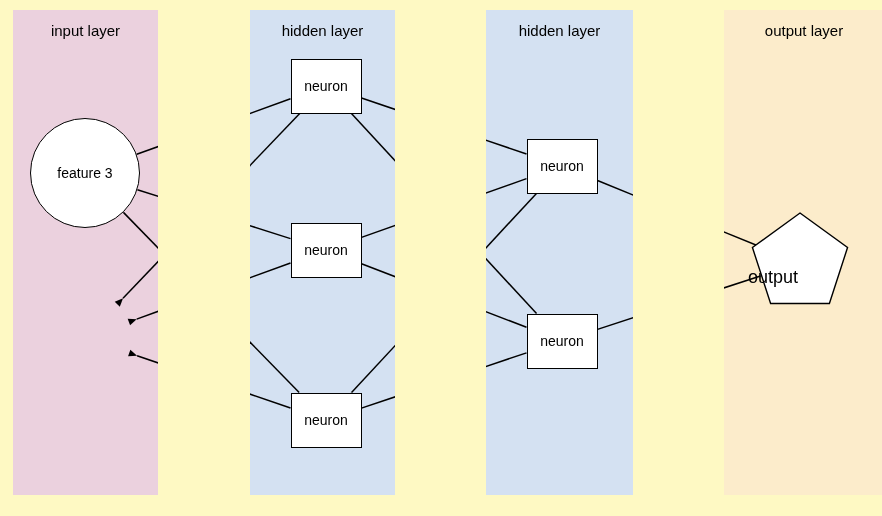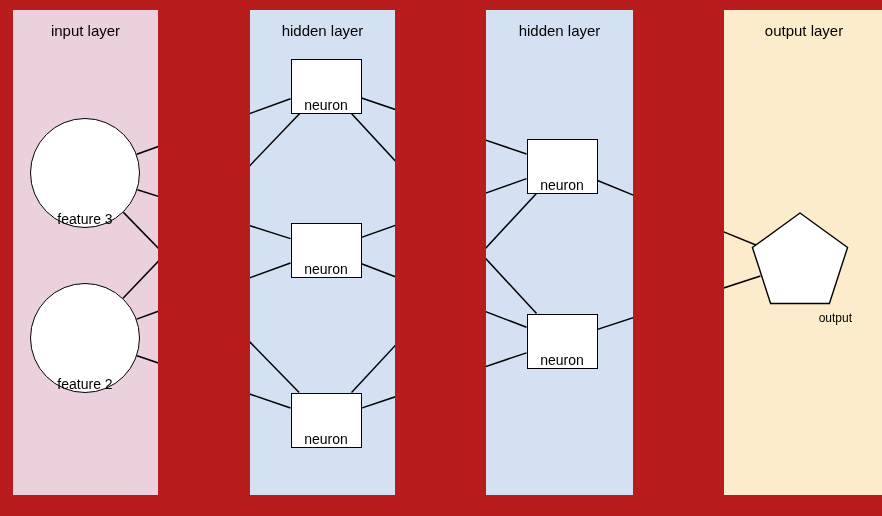--- a/index.html
+++ b/index.html
@@ -1,33 +1,33 @@
 <!DOCTYPE html>
 <html><head>
 <meta charset="utf-8">
 <style>
   html,body{margin:0;padding:0;background:#000;}
   body{font-family:"Liberation Sans",sans-serif;}
   #stage{position:relative;width:882px;height:516px;background:#000;overflow:hidden;}
   .panel{position:absolute;overflow:hidden;}
   .panel-title{position:absolute;left:0;right:0;text-align:center;font-size:15px;color:#000;}
   svg.edges{position:absolute;left:0;top:0;overflow:visible;}
-  .node{position:absolute;display:flex;align-items:flex-end;justify-content:center;
+  .node{position:absolute;display:flex;align-items:center;justify-content:center;
         font-size:14px;color:#000;background:#fff;border:1.4px solid #000;box-sizing:border-box;}
   .node.circle{border-radius:50%;}
   .node.box{border-radius:0;}
   .penta-wrap{position:absolute;}
-  .penta-label{position:absolute;left:0;right:0;text-align:right;font-size:12px;color:#000;margin-top:44px;}
+  .penta-label{position:absolute;left:0;right:0;text-align:left;font-size:18px;color:#000;}
   .edge{stroke:#000;stroke-width:1.5;fill:none;}
   .ahead{fill:#000;stroke:none;}
 </style>
 </head>
 <body>
 
-<div id="stage" style="width: 882px; height: 516px; background: #b91c1c;">
+<div id="stage" style="width: 882px; height: 516px; background: #fef9c3;">
     <div class="panel" style="left: 13px; top: 10px; width: 145px; height: 485px; background: rgb(235, 209, 222);">
       <div class="panel-title" style="top: 12px;">input layer</div>
       <svg class="edges" width="145" height="485">
         <g>
           <line class="edge" x1="123.73236902143267" y1="144.32482944039566" x2="277.5" y2="88.81535269709543" stroke="#000000" stroke-width="1.5"></line>
           <polygon class="ahead" points="123.73236902143267,144.32482944039566 117.12535230430228,150.43607563896757 114.74527646230693,143.8429919847046"></polygon>
         </g>
         <g>
           <line class="edge" x1="124.39089510310674" y1="179.7389996802457" x2="277.5" y2="228.6576763485477" stroke="#000000" stroke-width="1.5"></line>
           <polygon class="ahead" points="124.39089510310674,179.7389996802457 115.42792872401961,180.55461827208487 117.56124732643696,173.87760810088255"></polygon>
@@ -44,23 +44,20 @@
           <line class="edge" x1="123.66355633859405" y1="309.1352989303059" x2="277.5" y2="252.96265560165978" stroke="#000000" stroke-width="1.5"></line>
           <polygon class="ahead" points="123.66355633859405,309.1352989303059 117.07898845811825,315.27072604073646 114.67475771017729,308.6864122878527"></polygon>
         </g>
         <g>
           <line class="edge" x1="124.06854891365137" y1="345.7162697548523" x2="277.5" y2="397.92116182572613" stroke="#000000" stroke-width="1.5"></line>
           <polygon class="ahead" points="124.06854891365137,345.7162697548523 115.09189167062033,346.3640542414976 117.3497594378366,339.72812580370345"></polygon>
         </g>
       </svg>
       <div class="node circle" style="left: 17px; top: 108px; width: 110px; height: 110px;">
         <span>feature 3</span>
-      </div>
-      <div class="node circle" style="left: 17px; top: 273px; width: 110px; height: 110px;">
-        <span>feature 2</span>
       </div>
     </div>
     <div class="panel" style="left: 250px; top: 10px; width: 145px; height: 485px; background: rgb(212, 225, 242);">
       <div class="panel-title" style="top: 12px;">hidden layer</div>
       <svg class="edges" width="145" height="485">
         <g>
           <line class="edge" x1="-113.26763097856733" y1="144.32482944039566" x2="40.5" y2="88.81535269709543" stroke="#000000" stroke-width="1.5"></line>
         </g>
         <g>
           <line class="edge" x1="-112.60910489689326" y1="179.7389996802457" x2="40.5" y2="228.6576763485477" stroke="#000000" stroke-width="1.5"></line>

